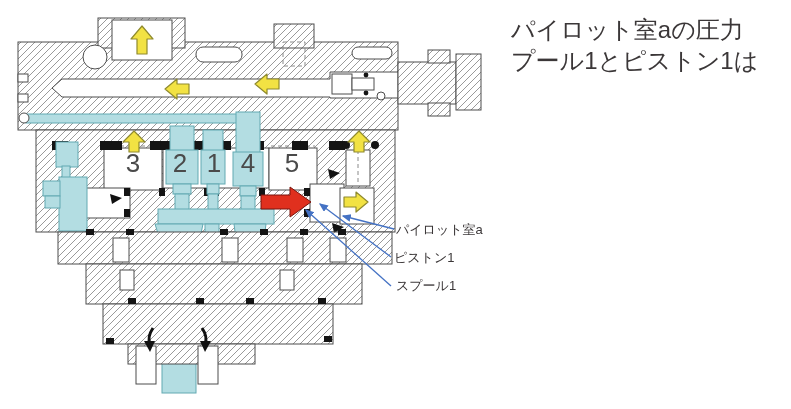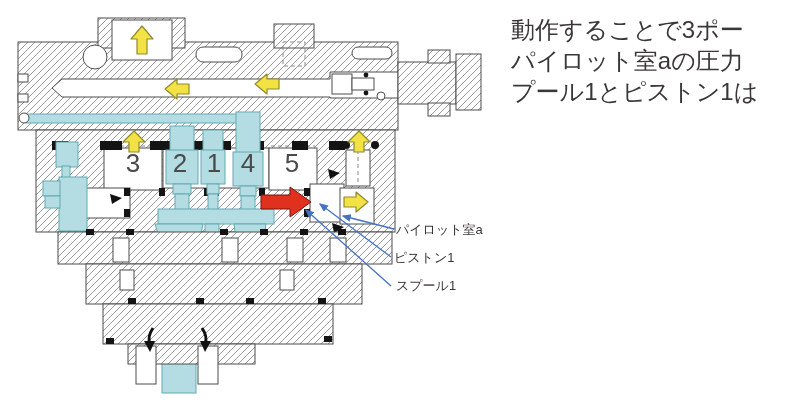--- a/index.html
+++ b/index.html
@@ -210,18 +210,17 @@
         <line class="lead" x1="391" y1="257" x2="320" y2="204" marker-end="url(#blueHead)"></line>
         <line class="lead" x1="391" y1="286" x2="306" y2="210" marker-end="url(#blueHead)"></line>
       </g>
       <text class="plabel" x="396" y="234">パイロット室a</text>
       <text class="plabel" x="394" y="262">ピストン1</text>
       <text class="plabel" x="396" y="290">スプール1</text>
     </svg>
   </div>
 
   <div class="description">
-    <p>動作することで3ポー</p>
     <p>パイロット室aの圧力</p>
     <p>プール1とピストン1は</p>
   </div>
 
 </div>
 
 </body></html>

